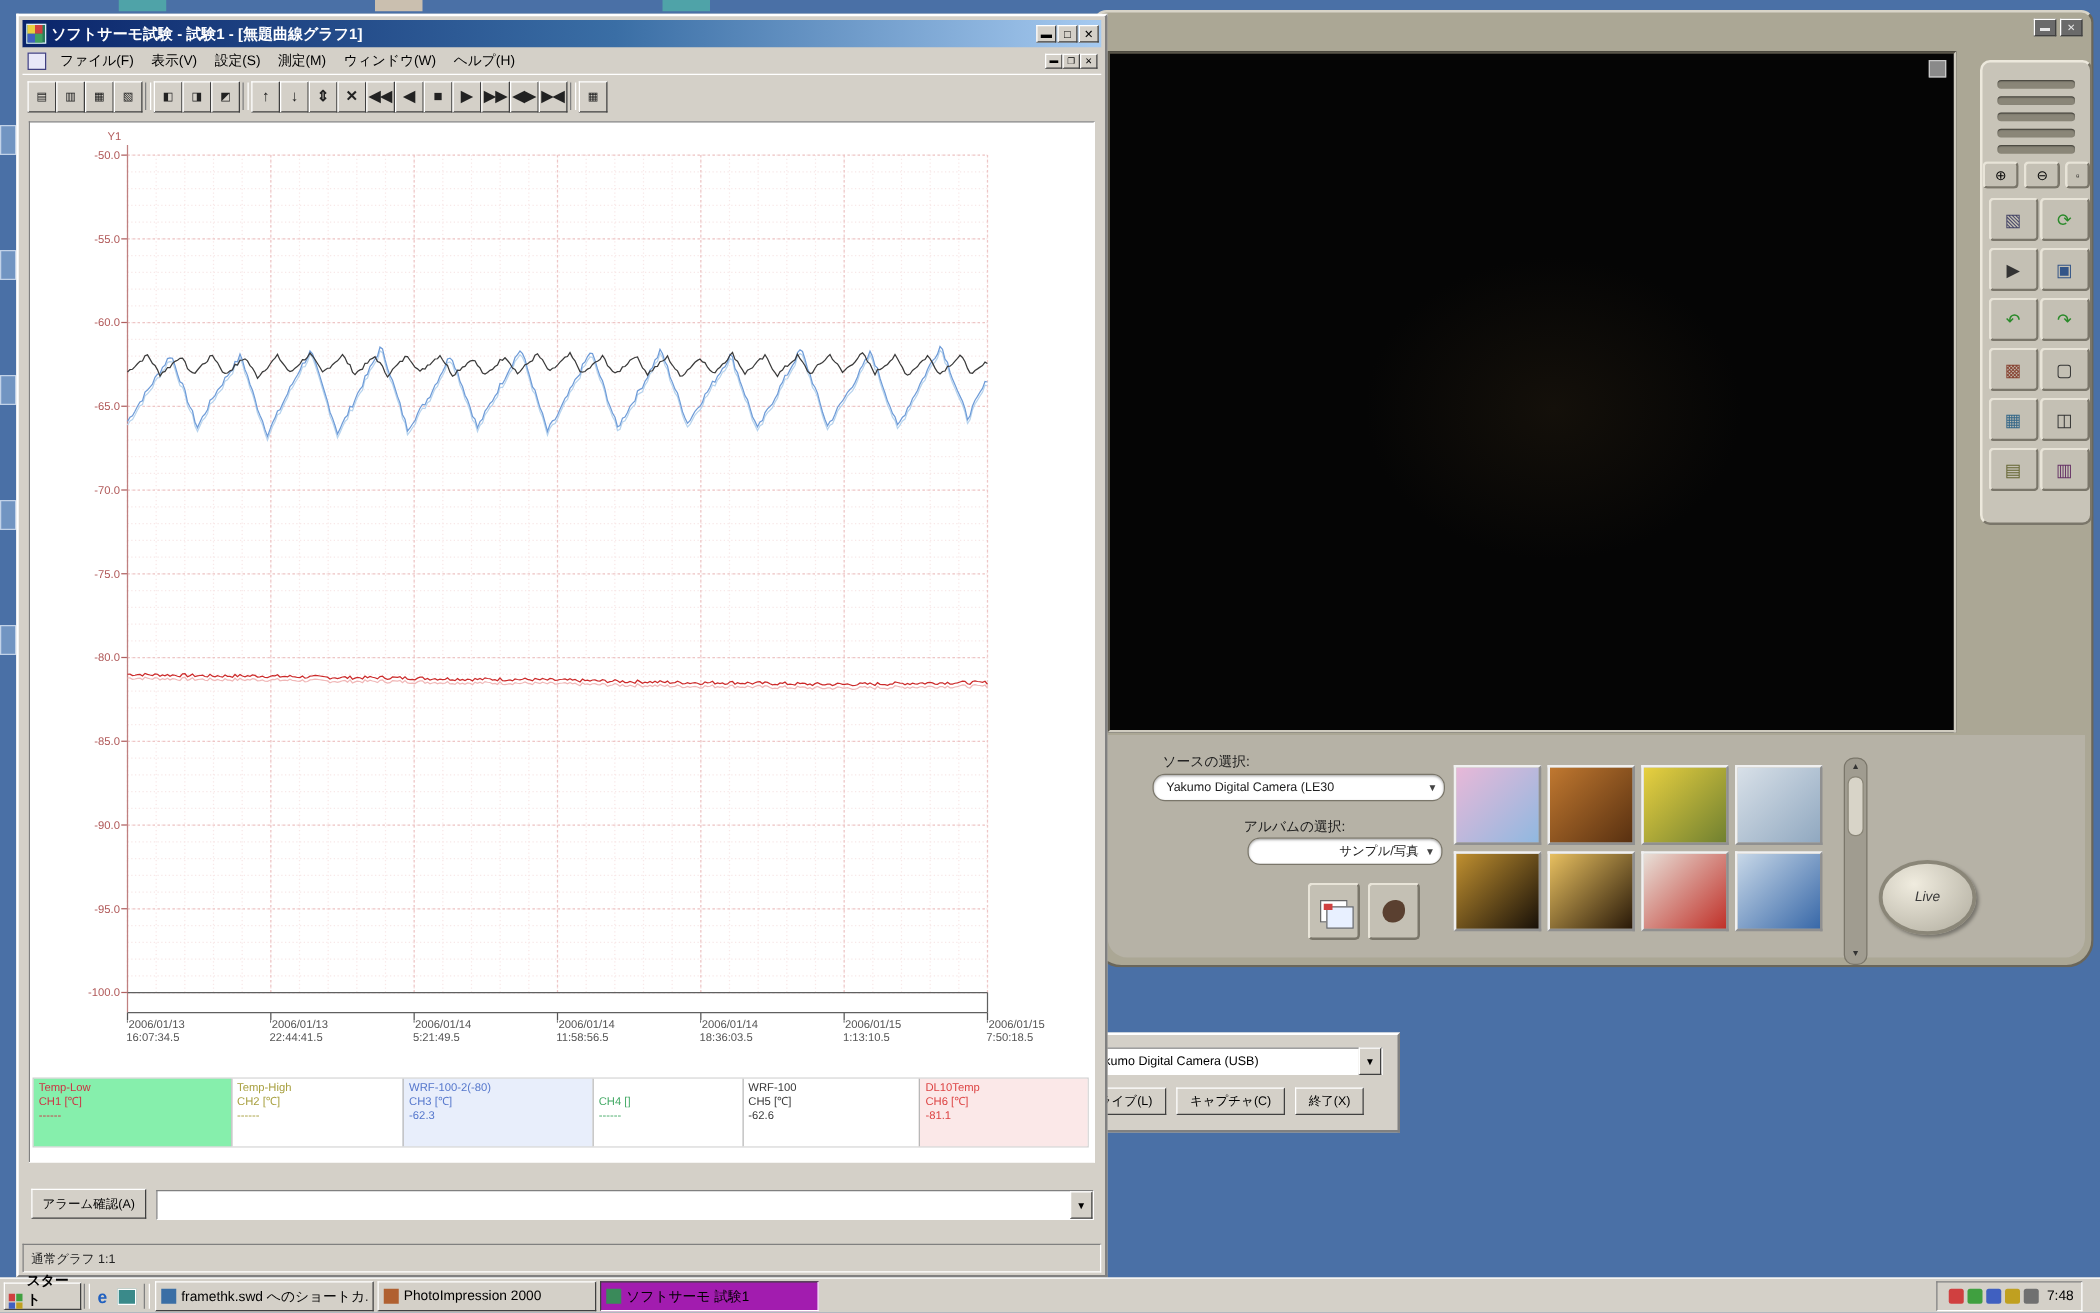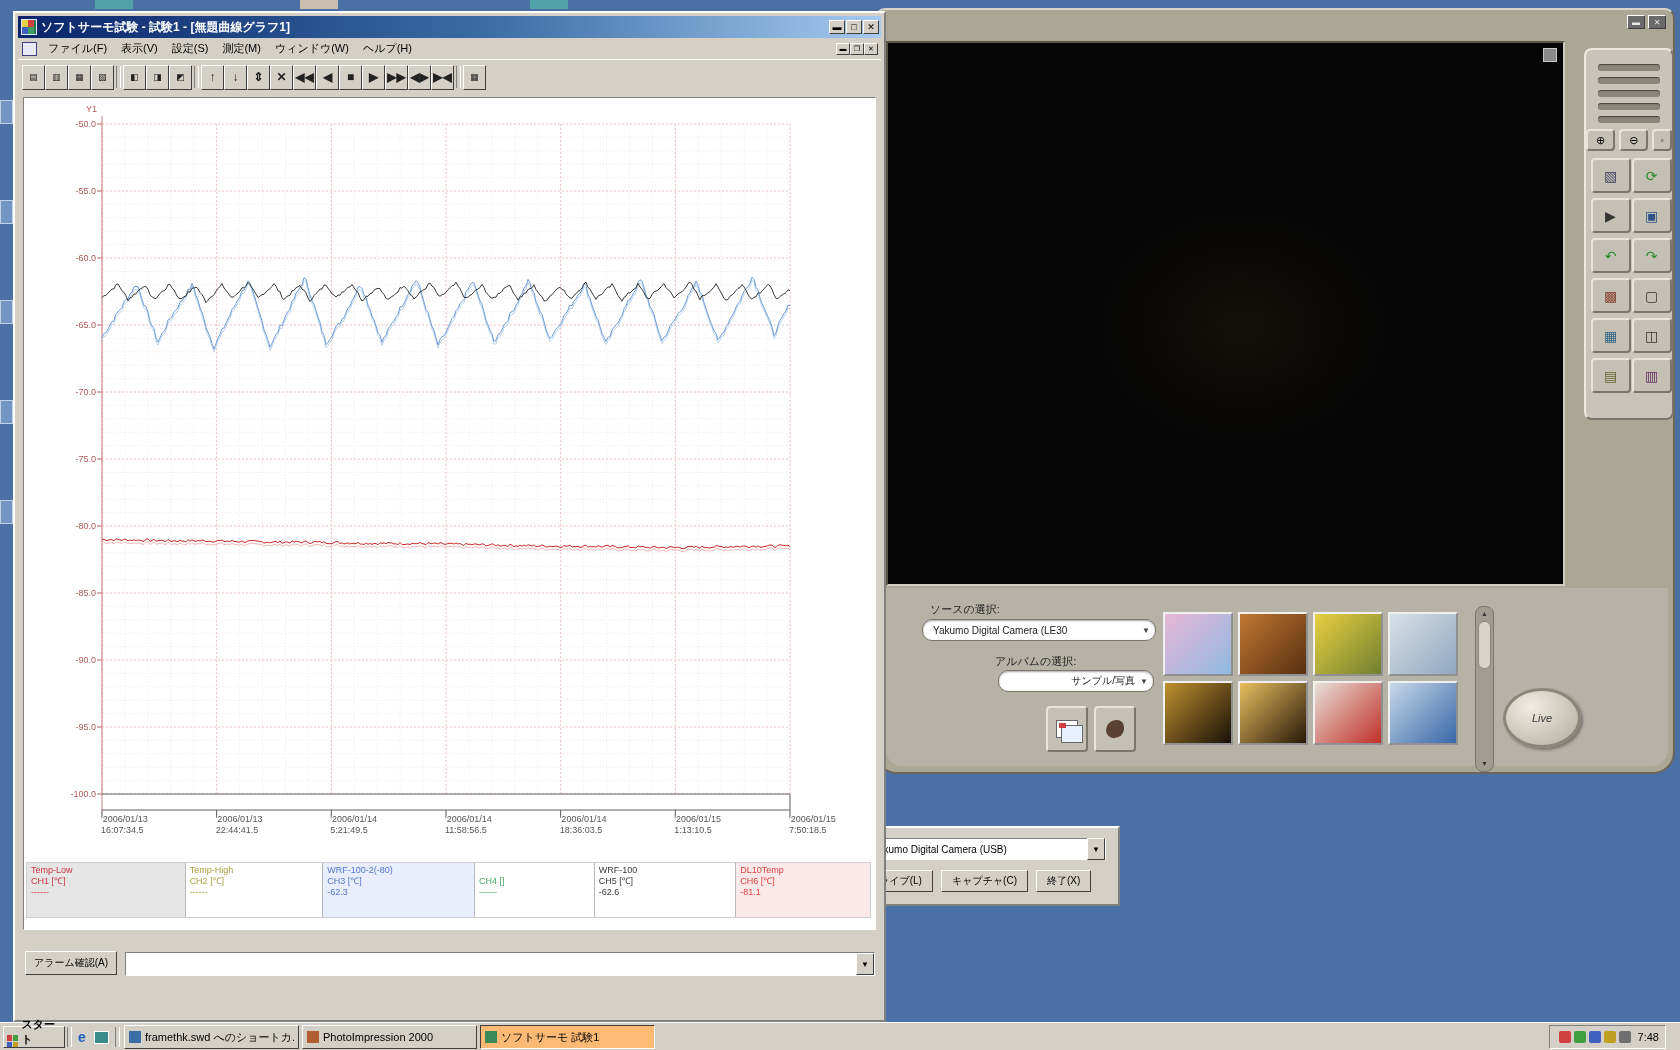--- a/index.html
+++ b/index.html
@@ -371,21 +371,21 @@
         <div class="xlab nowrap" style="left: 191.667px; top: 716px;">'2006/01/13<br>22:44:41.5</div>
         <div class="xlab nowrap" style="left: 306.333px; top: 716px;">'2006/01/14<br>5:21:49.5</div>
         <div class="xlab nowrap" style="left: 421px; top: 716px;">'2006/01/14<br>11:58:56.5</div>
         <div class="xlab nowrap" style="left: 535.667px; top: 716px;">'2006/01/14<br>18:36:03.5</div>
         <div class="xlab nowrap" style="left: 650.333px; top: 716px;">'2006/01/15<br>1:13:10.5</div>
         <div class="xlab nowrap" style="left: 765px; top: 716px;">'2006/01/15<br>7:50:18.5</div>
       </div>
 
     <div id="legend-row" class="abs" style="left:2px;top:764px;width:845px;height:56px;display:flex;
                 border:1px solid #cfcfcf;box-sizing:border-box;">
-        <div class="legcell nowrap" style="width: 158px; background: #e5e5e5; color: rgb(204, 51, 68);">
+        <div class="legcell nowrap" style="width: 158px; background: #86efac; color: rgb(204, 51, 68);">
           <div>Temp-Low</div>
           <div>CH1 [℃]</div>
           <div>------</div>
         </div>
         <div class="legcell nowrap" style="width: 138px; background: rgb(255, 255, 255); color: rgb(168, 160, 64);">
           <div>Temp-High</div>
           <div>CH2 [℃]</div>
           <div>------</div>
         </div>
         <div class="legcell nowrap" style="width: 152px; background: rgb(232, 238, 251); color: rgb(85, 119, 204);">
@@ -412,20 +412,23 @@
   </div>
 
   <div class="abs btn3d" style="left:10px;top:938px;width:92px;height:24px;">
     <span class="nowrap" style="font-size:10px;">アラーム確認(A)</span>
   </div>
   <div class="abs sunken" style="left:110px;top:939px;width:748px;height:22px;background:#fff;display:flex;">
     <div style="flex:1;"></div>
     <div class="combo-arrow">▼</div>
   </div>
 
+  <div class="abs sunken" style="left:3px;top:982px;width:863px;height:23px;display:flex;align-items:center;background:#d4d0c8;box-sizing:border-box;">
+    <span class="nowrap" style="font-size:10px;color:#222;padding-left:6px;">通常グラフ 1:1</span>
+  </div>
 </div>
 
 <div class="abs" style="left:0;top:1022px;width:1680px;height:28px;background:#d4d0c8;border-top:1px solid #fff;z-index:5;
             display:flex;align-items:center;">
   <div class="btn3d" style="width:62px;height:22px;margin-left:3px;justify-content:flex-start;padding-left:3px;align-items:flex-end;">
     <div style="width:12px;height:12px;display:grid;grid-template-columns:5px 5px;gap:1px;margin-right:3px;">
       <div style="background:#d04040;"></div>
         <div style="background:#40a040;"></div>
       <div style="background:#4060c0;"></div>
         <div style="background:#c0a020;"></div>
@@ -438,21 +441,21 @@
   <div class="tsep" style="height:20px;"></div>
   <div id="task-buttons" style="display:flex;gap:3px;margin-left:2px;flex:1;">
       <div class="task nowrap" style="width: 175px; border-width: 1px; border-style: solid; border-color: rgb(255, 255, 255) rgb(64, 64, 64) rgb(64, 64, 64) rgb(255, 255, 255); border-image: initial; background: rgb(212, 208, 200);">
         <div class="ticon" style="background: rgb(58, 110, 165);"></div>
         <span style="overflow: hidden; white-space: nowrap; font-size: 11px;">framethk.swd へのショートカ...</span>
       </div>
       <div class="task nowrap" style="width: 175px; border-width: 1px; border-style: solid; border-color: rgb(255, 255, 255) rgb(64, 64, 64) rgb(64, 64, 64) rgb(255, 255, 255); border-image: initial; background: rgb(212, 208, 200);">
         <div class="ticon" style="background: rgb(176, 96, 48);"></div>
         <span style="overflow: hidden; white-space: nowrap; font-size: 11px;">PhotoImpression 2000</span>
       </div>
-      <div class="task nowrap" style="width: 175px; border-width: 1px; border-style: solid; border-color: rgb(64, 64, 64) rgb(255, 255, 255) rgb(255, 255, 255) rgb(64, 64, 64); border-image: initial; background: #fdba74;">
+      <div class="task nowrap" style="width: 175px; border-width: 1px; border-style: solid; border-color: rgb(64, 64, 64) rgb(255, 255, 255) rgb(255, 255, 255) rgb(64, 64, 64); border-image: initial; background: #a21caf;">
         <div class="ticon" style="background: rgb(58, 138, 90);"></div>
         <span style="overflow: hidden; white-space: nowrap; font-size: 11px;">ソフトサーモ 試験1</span>
       </div>
     </div>
   <div class="sunken" style="height:22px;margin-right:14px;display:flex;align-items:center;padding:0 6px;">
     <div id="tray-icons" style="display:flex;align-items:center;">
         <div class="trayico" style="background: rgb(208, 64, 64);"></div>
         <div class="trayico" style="background: rgb(64, 160, 64);"></div>
         <div class="trayico" style="background: rgb(64, 96, 192);"></div>
         <div class="trayico" style="background: rgb(192, 160, 32);"></div>

